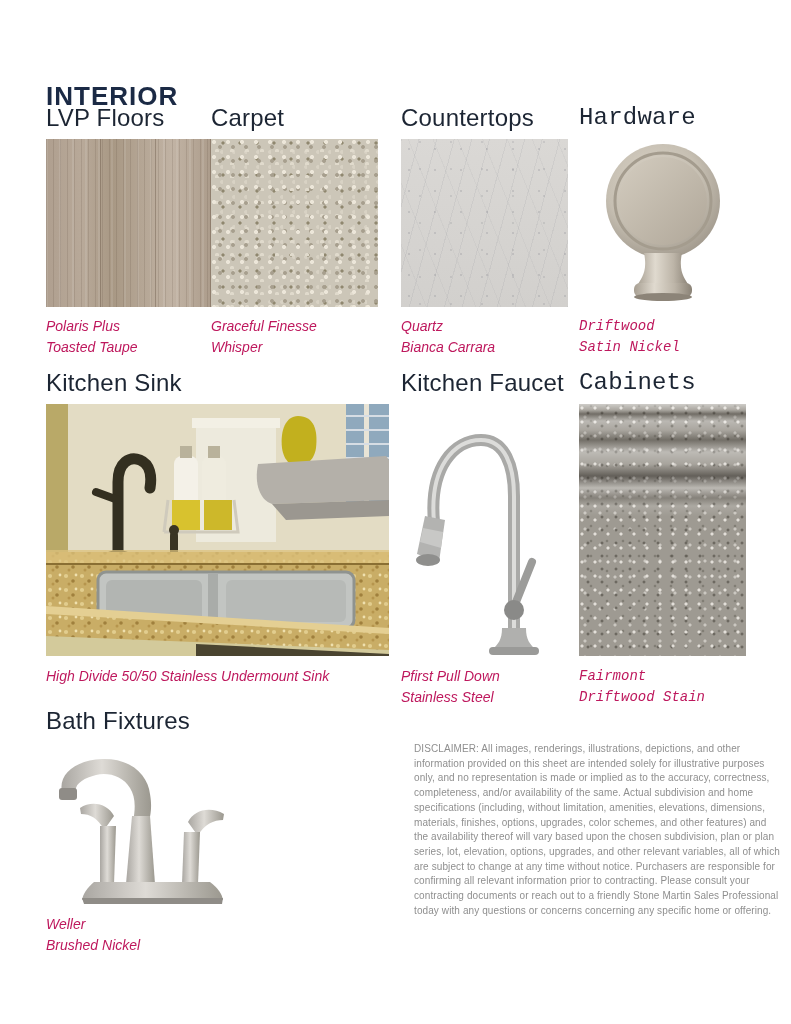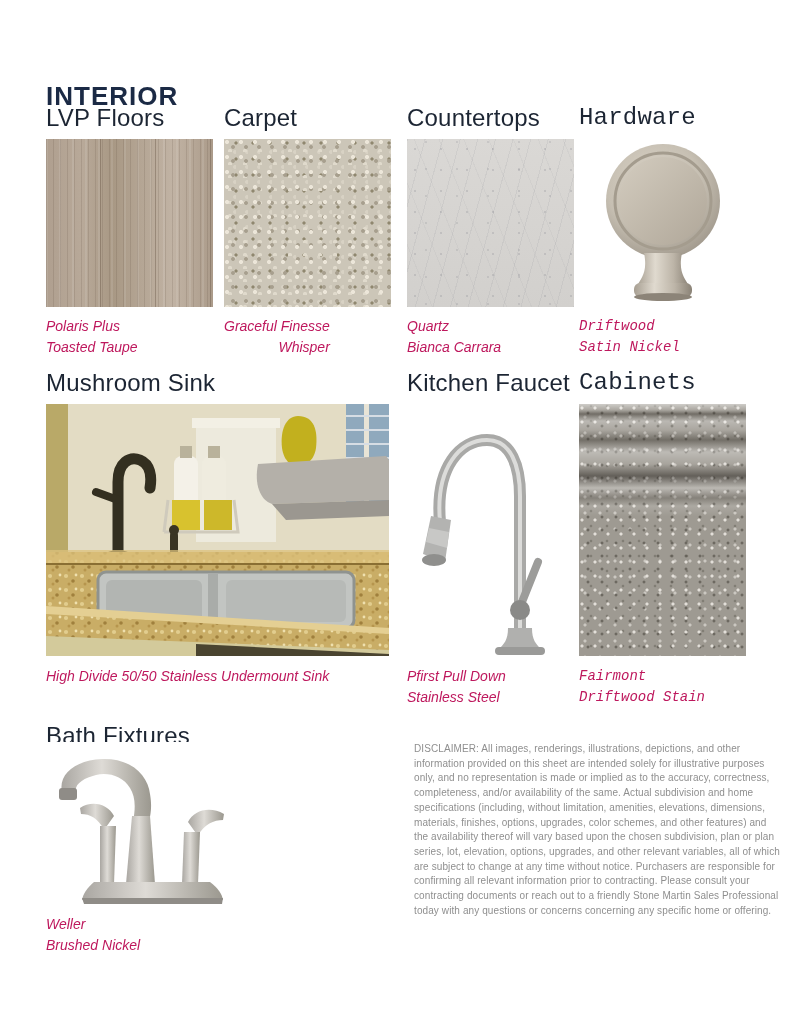--- a/index.html
+++ b/index.html
@@ -16,32 +16,32 @@
     position:absolute; font-size:24px; font-weight:normal; color:#1c2533;
     letter-spacing:0.2px; white-space:nowrap;
   }
   .cap {
     position:absolute; font-size:14px; font-style:italic; color:#be185d;
     line-height:21px; white-space:nowrap;
   }
   .swatch { position:absolute; overflow:hidden; }
 
   
-  .c1 { left:46px; }  .c2 { left:224px;text-align:right; }  .c3 { left:401px;margin-left:6px; }  .c4 { left:579px;font-family:Liberation Mono, monospace; }
+  .c1 { left:46px; }  .c2 { left:211px; }  .c3 { left:401px; }  .c4 { left:579px;font-family:Liberation Mono, monospace; }
 
   
   .r1h { top:104px; }
   .r1img { top:139px; width:167px; height:168px; }
   .r1cap { top:316px; }
   
   .r2h { top:369px; }
   .r2img { top:404px; height:252px; }
   .r2cap { top:666px; }
   
-  .r3h { top:707px;margin-top:15px; }
+  .r3h { top:707px; }
 
   
   .sw-lvp {
     background:
       repeating-linear-gradient(90deg, transparent 0 54px, rgba(96,78,62,.38) 54px 55px),
       repeating-linear-gradient(90deg, rgba(90,72,58,.16) 0 1px, transparent 1px 7px),
       repeating-linear-gradient(90deg, rgba(255,255,255,.10) 0 2px, transparent 2px 13px),
       linear-gradient(90deg, #af9f8f 0%, #b8a999 22%, #a89884 40%, #b5a695 58%, #c1b3a4 76%, #ab9b8a 100%);
   }
   .sw-carpet {
@@ -141,21 +141,21 @@
 </div>
 <div class="cap r1cap c3">
   <div>Quartz</div>
   <div>Bianca Carrara</div>
 </div>
 <div class="cap r1cap c4">
   <div>Driftwood</div>
   <div>Satin Nickel</div>
 </div>
 
-<div class="sec-hdr r2h c1">Mushroom Sink</div>
+<div class="sec-hdr r2h c1">Kitchen Sink</div>
 <div class="sec-hdr r2h c3">Kitchen Faucet</div>
 <div class="sec-hdr r2h c4">Cabinets</div>
 
 <div class="swatch r2img c1" style="width:343px;">
   <svg width="343" height="252" viewBox="0 0 343 252">
     <defs>
       <pattern id="gran" width="16" height="14" patternUnits="userSpaceOnUse">
         <rect width="16" height="14" fill="#c9ad66"></rect>
         <circle cx="4" cy="4" r="2.1" fill="#e2cd8e"></circle>
         <circle cx="11" cy="9" r="1.8" fill="#a0803d"></circle>

